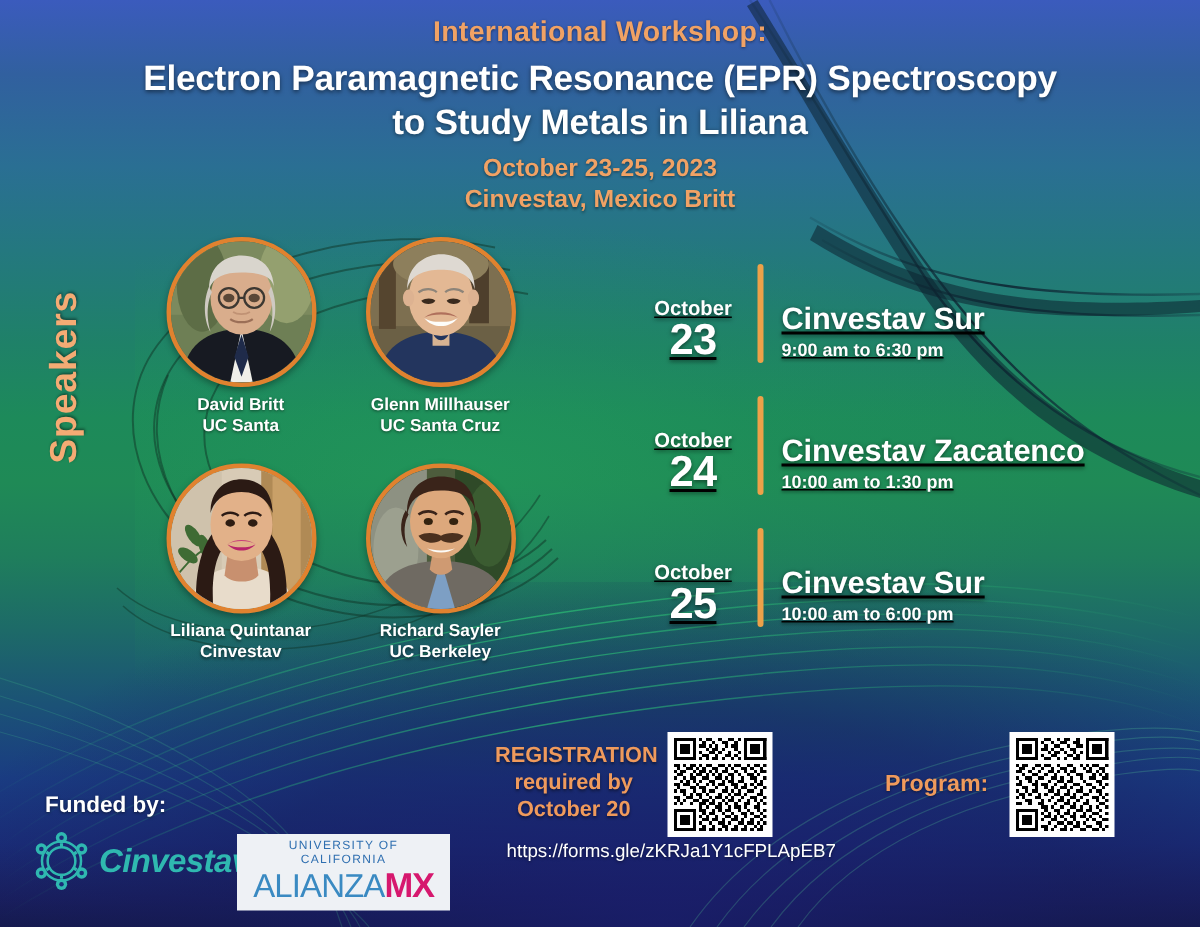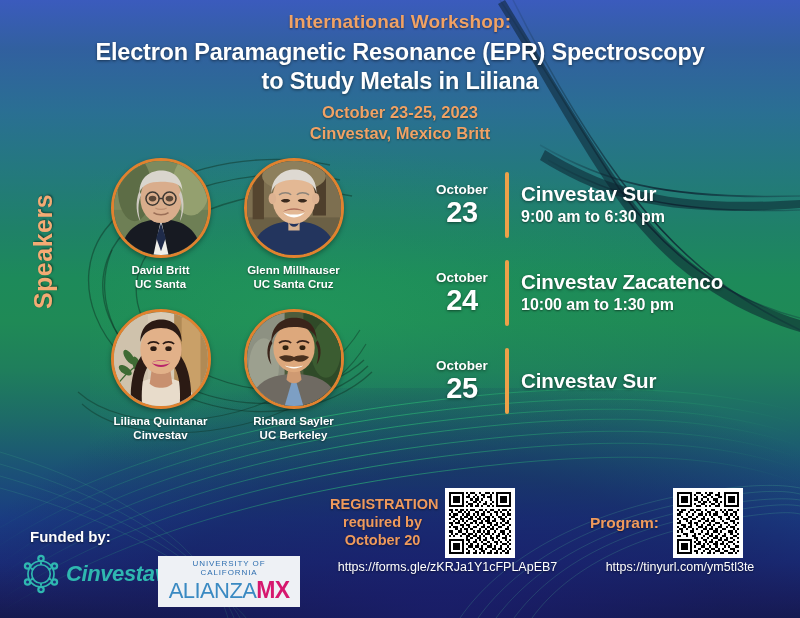--- a/index.html
+++ b/index.html
@@ -154,22 +154,23 @@
   
   .schedule {
     position: absolute;
     left: 425px;
     top: 168px;
     width: 360px;
     z-index: 6;
   }
   .sched-row {
     display: flex;
-    align-items: center;
+    align-items: flex-end;
     height: 74px;
+    text-decoration: underline;
   }
   .sched-row + .sched-row { margin-top: 14px; }
   .sched-date {
     width: 74px;
     text-align: center;
     color: #ffffff;
     text-shadow: 0 1px 3px rgba(0,0,0,0.5);
     flex: 0 0 auto;
   }
   .sched-month {
@@ -195,21 +196,21 @@
   .sched-place {
     color: #ffffff;
     font-size: 20.5px;
     font-weight: bold;
     line-height: 1.15;
     text-shadow: 0 1px 3px rgba(0,0,0,0.5);
     letter-spacing: -0.1px;
   }
   .sched-time {
     color: #ffffff;
-    font-size: 16px;
+    font-size: 12px;
     font-weight: bold;
     line-height: 1.3;
     margin-top: 2px;
     text-shadow: 0 1px 2px rgba(0,0,0,0.5);
   }
 
   
   .reg-block {
     position: absolute;
     left: 330px;
@@ -565,20 +566,21 @@
     </div>
 
     <div class="sched-row">
       <div class="sched-date">
         <div class="sched-month">October</div>
         <div class="sched-day">25</div>
       </div>
       <div class="sched-bar"></div>
       <div class="sched-info">
         <div class="sched-place">Cinvestav Sur</div>
+        <div class="sched-time">10:00 am to 6:00 pm</div>
       </div>
     </div>
 
   </div>
 
   <div class="reg-block">
     <div class="reg-text">
       <div>REGISTRATION</div>
       <div>required by</div>
       <div>October 20</div>
@@ -1055,21 +1057,20 @@
             <rect x="11" y="28" width="1" height="1"></rect>
             <rect x="14" y="28" width="2" height="1"></rect>
             <rect x="17" y="28" width="1" height="1"></rect>
             <rect x="20" y="28" width="2" height="1"></rect>
             <rect x="24" y="28" width="2" height="1"></rect>
             <rect x="27" y="28" width="1" height="1"></rect>
         </g>
       </svg>
     </div>
   </div>
-  <div class="prog-url">https://tinyurl.com/ym5tl3te</div>
 
   <div class="funded-label">Funded by:</div>
 
   <div class="cinvestav-logo">
     <svg width="42" height="42" viewBox="0 0 100 100">
       <g fill="none" stroke="#2fb8b0" stroke-width="4">
         <circle cx="50" cy="50" r="22"></circle>
         <circle cx="50" cy="50" r="31"></circle>
       </g>
       <g fill="#2fb8b0">

